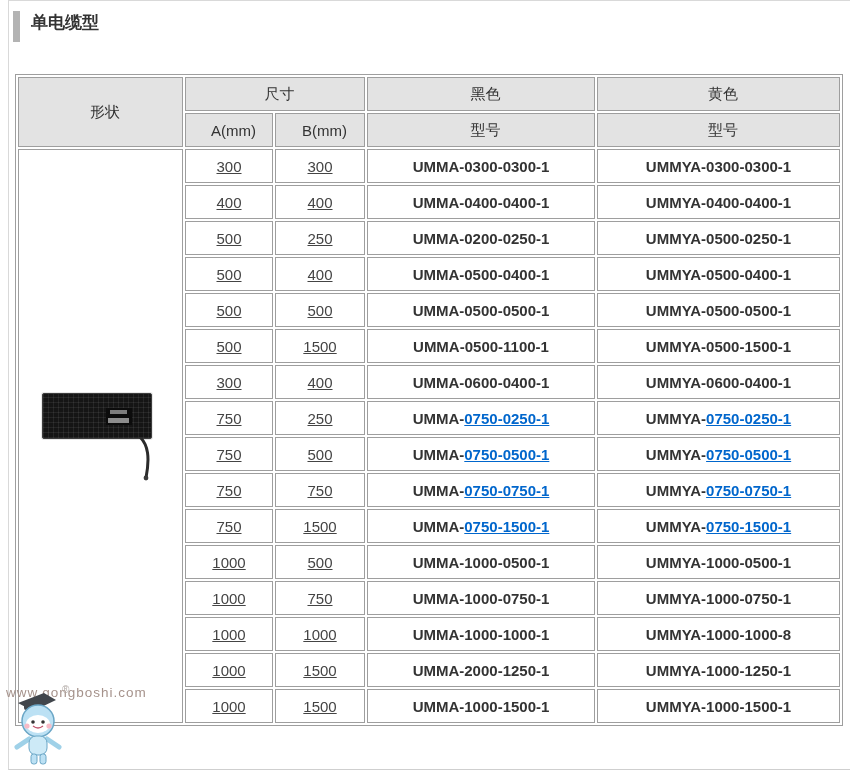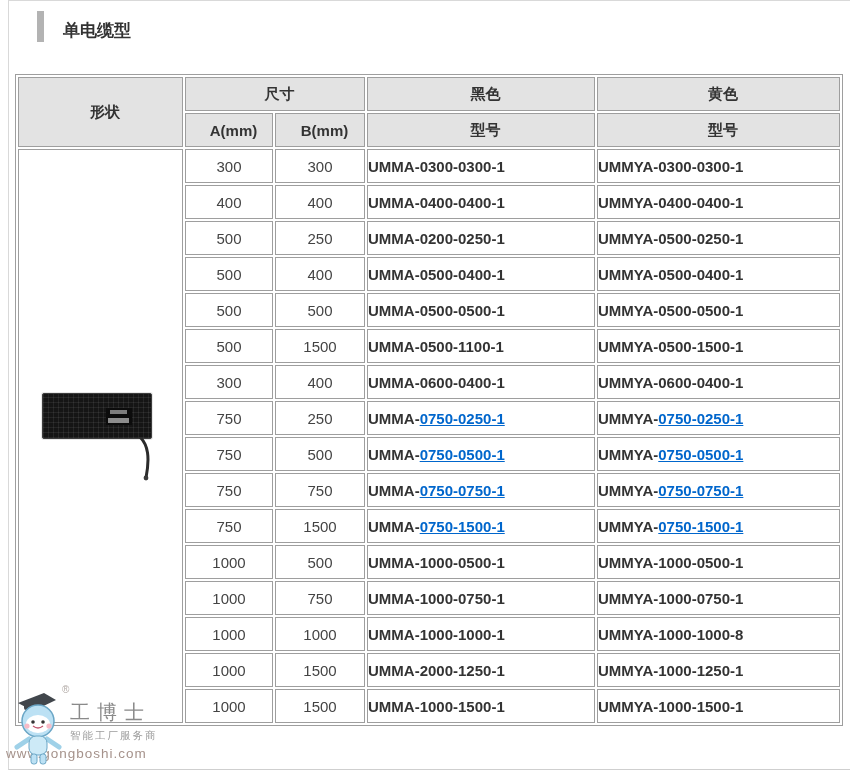--- a/index.html
+++ b/index.html
@@ -14,21 +14,21 @@
   }
   .content-frame {
     position: absolute; left: 8px; top: 0; width: 842px; height: 770px;
     border-left: 1px solid #d9d9d9;
     border-top: 1px solid #d9d9d9;
     border-bottom: 1px solid #cfcfcf;
   }
   
   .section-title {
     position: absolute; left: 13px; top: 11px;
-    display: flex; align-items: flex-end; gap: 19px; margin-left: 24px;
+    display: flex; align-items: flex-start; gap: 11px;
   }
   .title-accent {
     width: 7px; height: 31px;
     background: var(--title-accent, #b3b3b3);
   }
   .section-title h2 {
     margin: 0; font-size: 17px; font-weight: bold; color: var(--text, #333);
   }
   
   table.spec {
@@ -42,28 +42,28 @@
   }
   table.spec th, table.spec td {
     border: 1px solid var(--table-border, #9e9e9e);
     height: 34px;
     padding: 0;
     font-size: 15px;
     overflow: hidden;
   }
   table.spec th {
     background: var(--header-bg, #e3e3e3);
-    font-weight: bold;
+    font-weight: normal;
     text-align: center;
     color: var(--text, #333);
     padding-left: 9px;
   }
-  td.num { text-align: center; color: #444; }
+  td.num { text-align: center; color: #444; text-decoration: underline; }
   td.model {
-    text-align: left; padding-left: 9px;
+    text-align: center; padding-left: 9px;
     font-weight: bold; color: var(--text, #333);
     white-space: nowrap;
   }
   td.model a.model-link {
     color: var(--link, #0066cc);
     font-weight: bold;
     cursor: pointer;
   }
   td.shape-cell { background: #fff; vertical-align: middle; }
   
@@ -261,18 +261,14 @@
     <circle cx="31" cy="32" r="1.8" fill="#333"></circle>
     <path d="M21,36 Q26,40 31,36" stroke="#c2566e" fill="none" stroke-width="1.3"></path>
     <circle cx="15" cy="36" r="2.6" fill="#f7bac6"></circle>
     <circle cx="37" cy="36" r="2.6" fill="#f7bac6"></circle>
     <path d="M17,49 L5,57" stroke="#9fd1e8" stroke-width="5" stroke-linecap="round"></path>
     <path d="M35,49 L47,57" stroke="#9fd1e8" stroke-width="5" stroke-linecap="round"></path>
     <rect x="17" y="46" width="18" height="19" rx="7" fill="#cdeaf7" stroke="#6aa6c6"></rect>
     <rect x="19" y="64" width="6" height="10" rx="2.5" fill="#bce1f4" stroke="#6aa6c6"></rect>
     <rect x="28" y="64" width="6" height="10" rx="2.5" fill="#bce1f4" stroke="#6aa6c6"></rect>
   </svg>
-  <div class="wm-text">
-    <div class="wm-brand">工博士</div>
-    <div class="wm-tagline">智能工厂服务商</div>
-  </div>
   <div class="wm-url">www.gongboshi.com</div>
 </div>
 
 </body></html>

